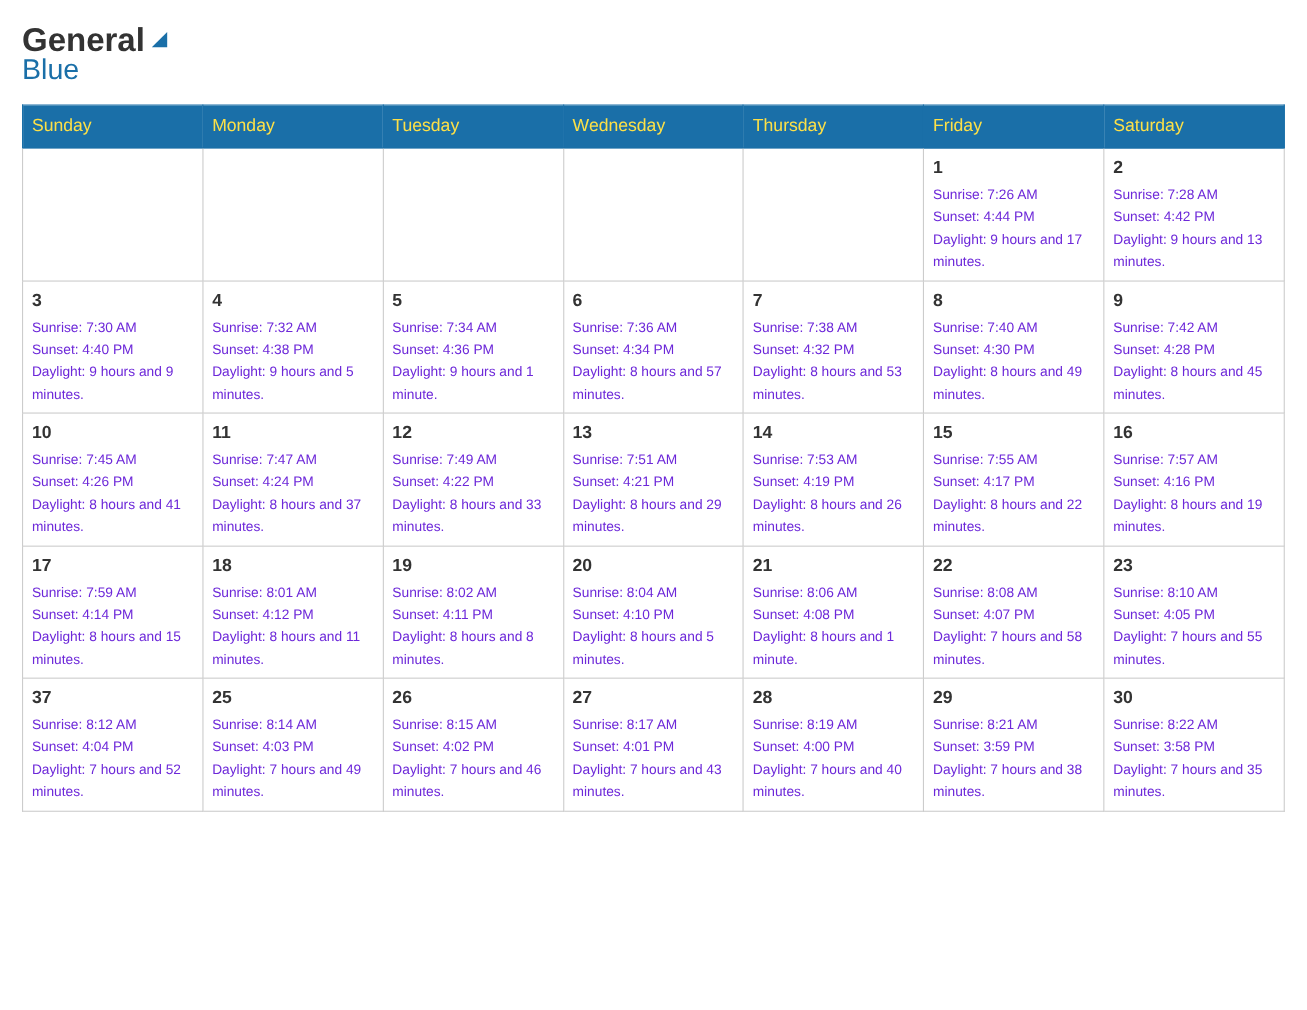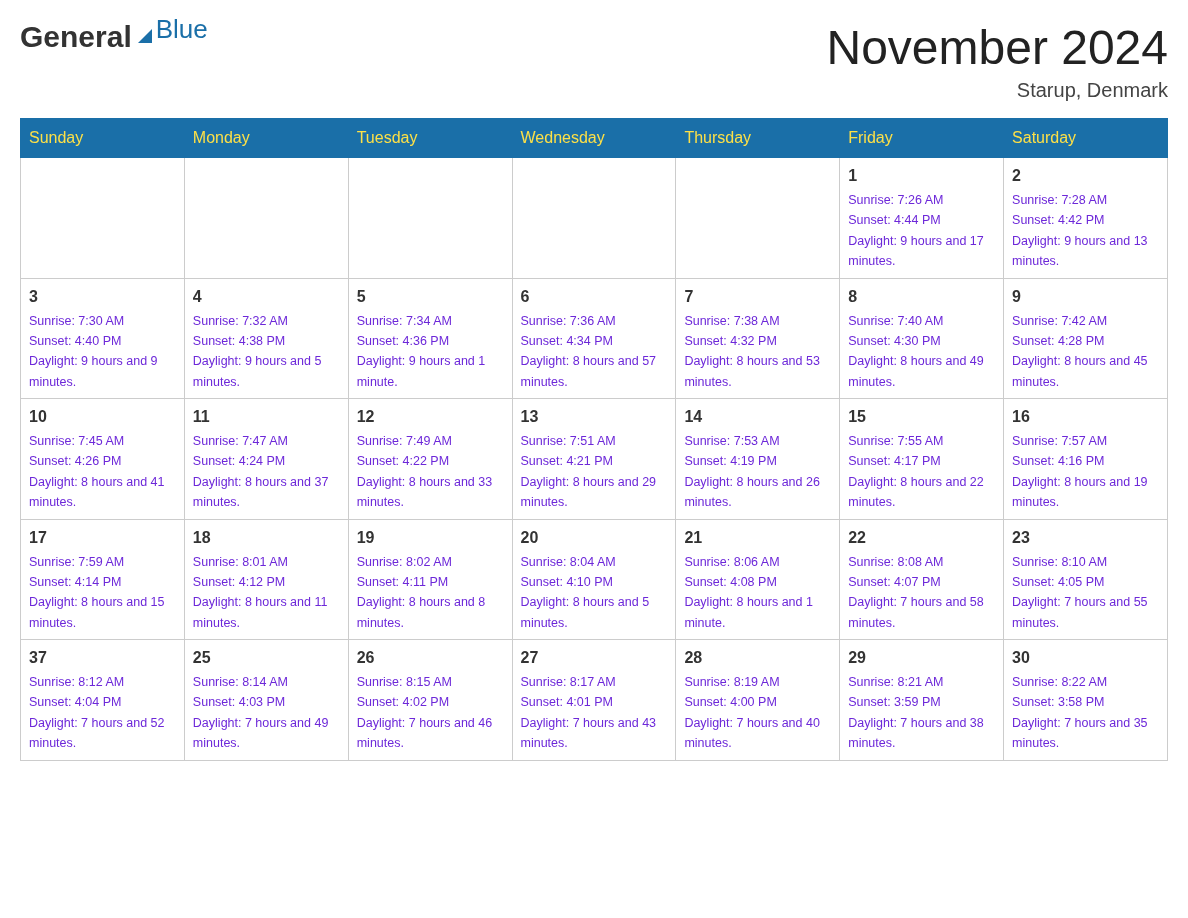--- a/index.html
+++ b/index.html
@@ -11,20 +11,21 @@
       min-height: 918px;
     }
     .header-area {
       display: flex;
       justify-content: space-between;
       align-items: flex-start;
       margin-bottom: 16px;
     }
     .logo {
       display: flex;
+      flex-direction: column;
       align-items: flex-start;
     }
     .title-area {
       text-align: right;
     }
     .calendar-title {
       font-size: 48px;
       font-weight: normal;
       color: #222;
     }
@@ -81,24 +82,20 @@
 <div class="header-area">
   <div class="logo">
     <div style="display:flex;align-items:center;">
       <span style="font-size:30px;font-weight:bold;color:#333;">General</span>
       <svg width="22" height="22" viewBox="0 0 22 22" style="margin-left:2px;margin-bottom:2px;">
         <polygon points="4,18 18,18 18,4" fill="#1a6fa8"></polygon>
       </svg>
     </div>
     <span style="font-size:26px;font-weight:normal;color:#1a6fa8;margin-top:-6px;">Blue</span>
   </div>
-  <div class="title-area">
-    <div class="calendar-title">November 2024</div>
-    <div class="calendar-subtitle">Starup, Denmark</div>
-  </div>
 </div>
 
 <table class="calendar-table">
   <thead>
     <tr>
     <th>Sunday</th>
         <th>Monday</th>
         <th>Tuesday</th>
         <th>Wednesday</th>
         <th>Thursday</th>

